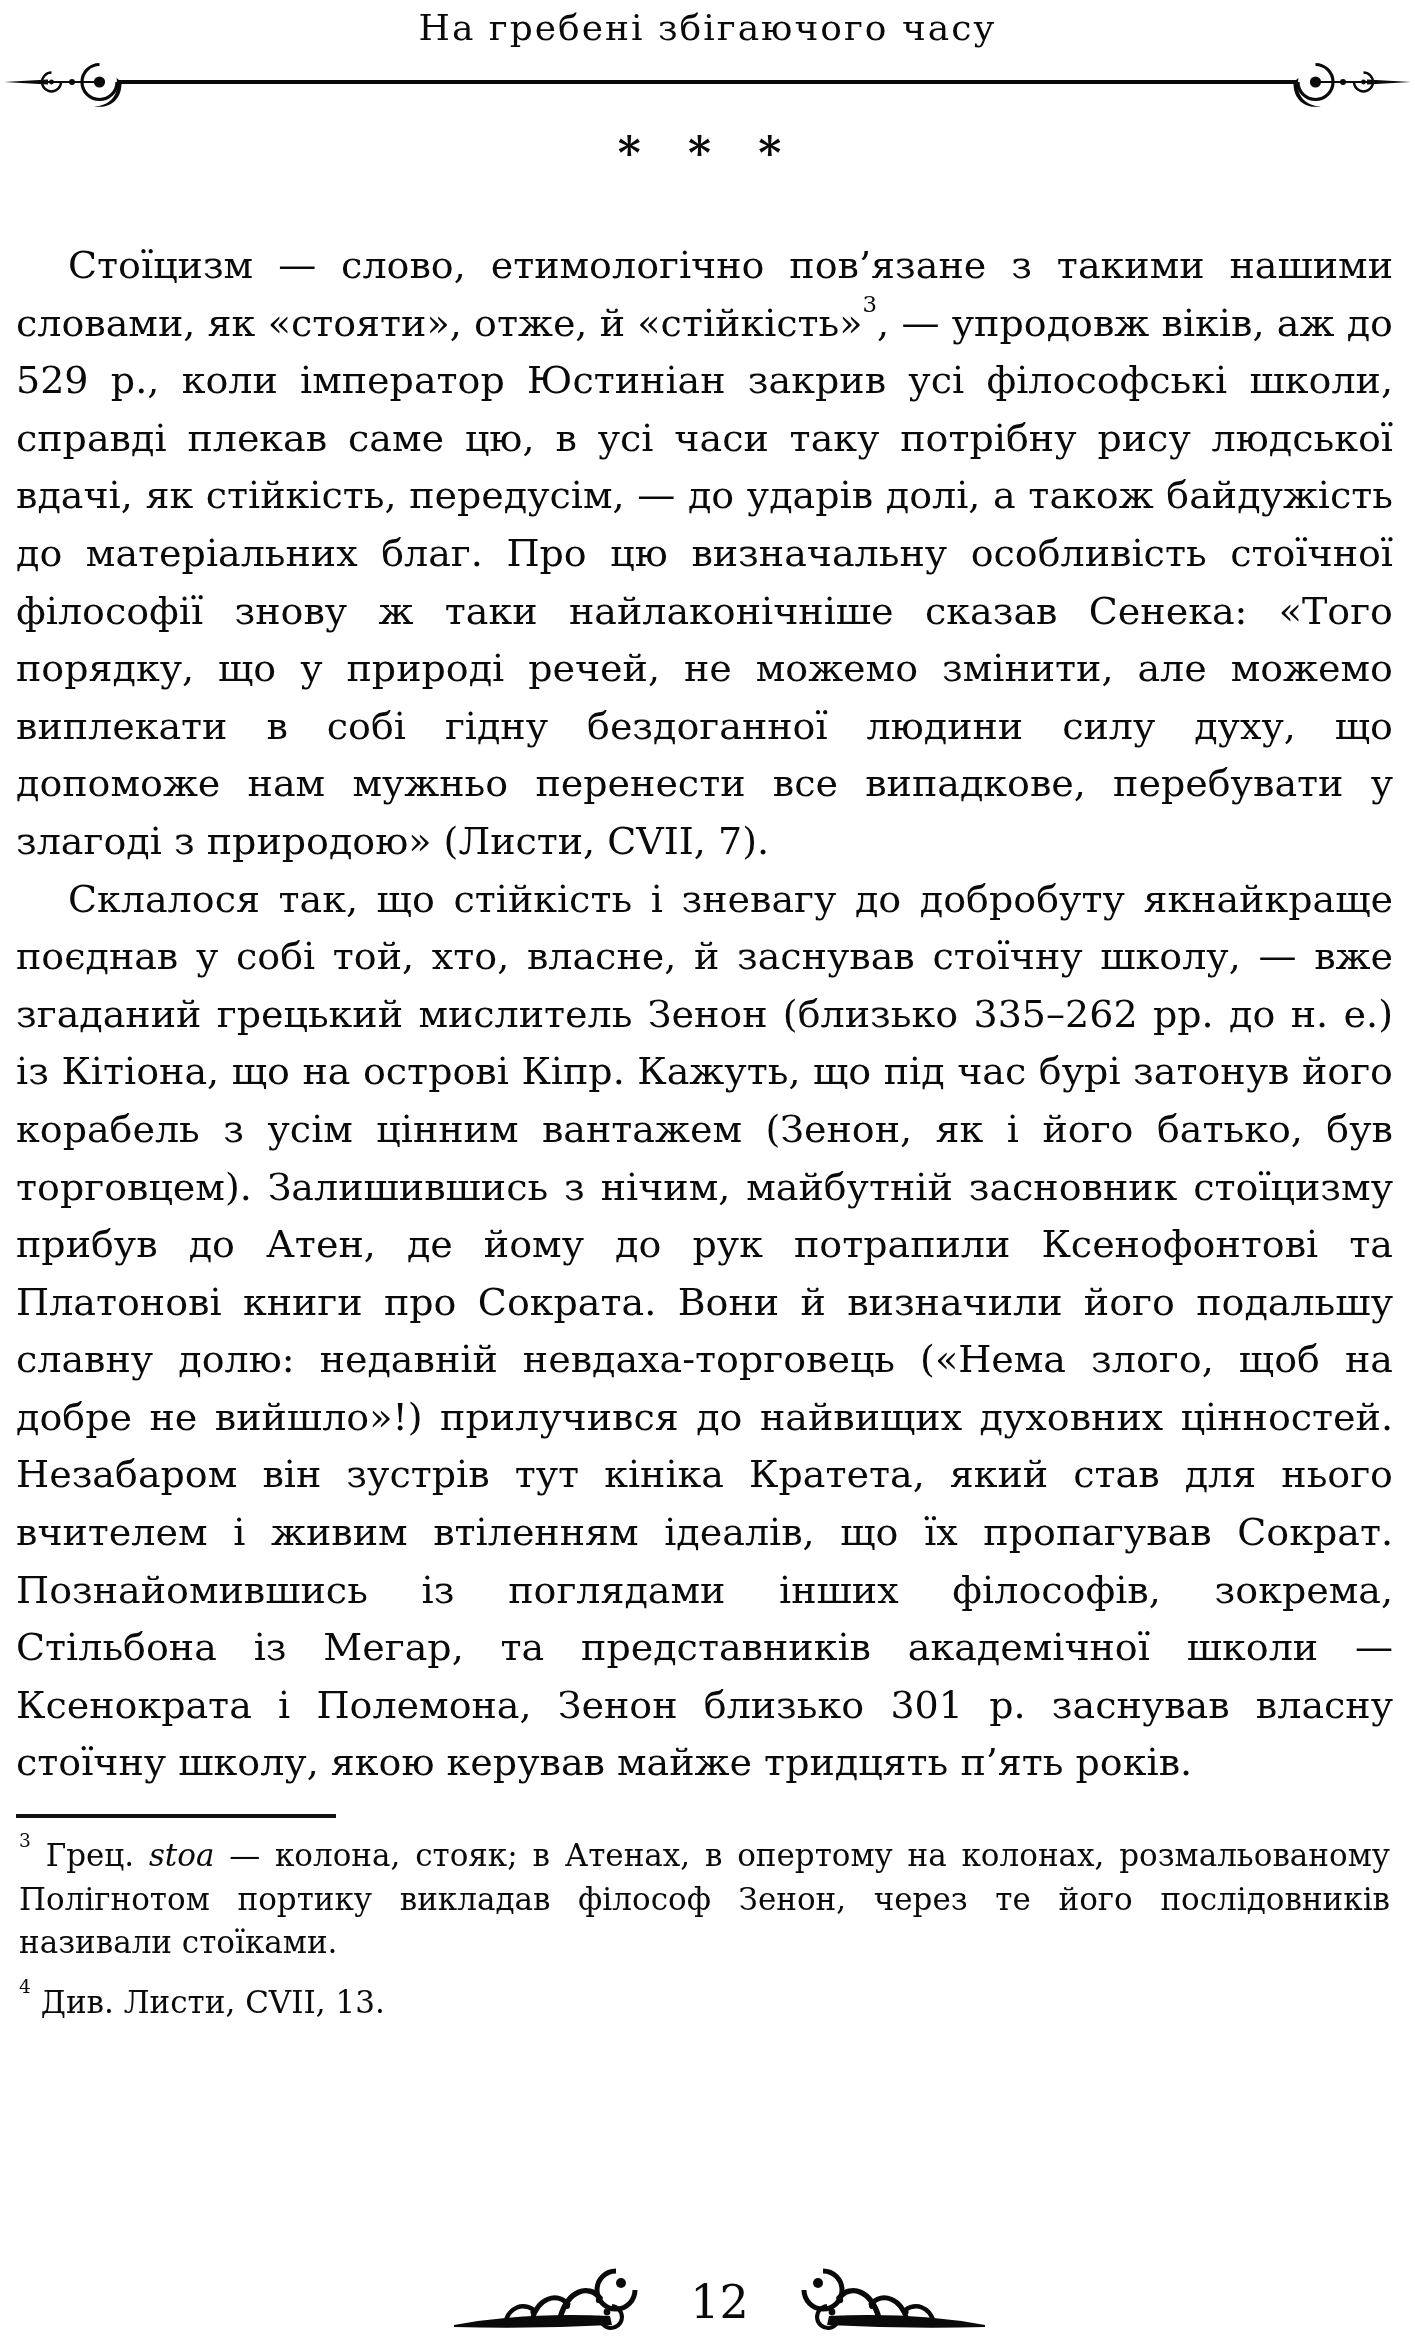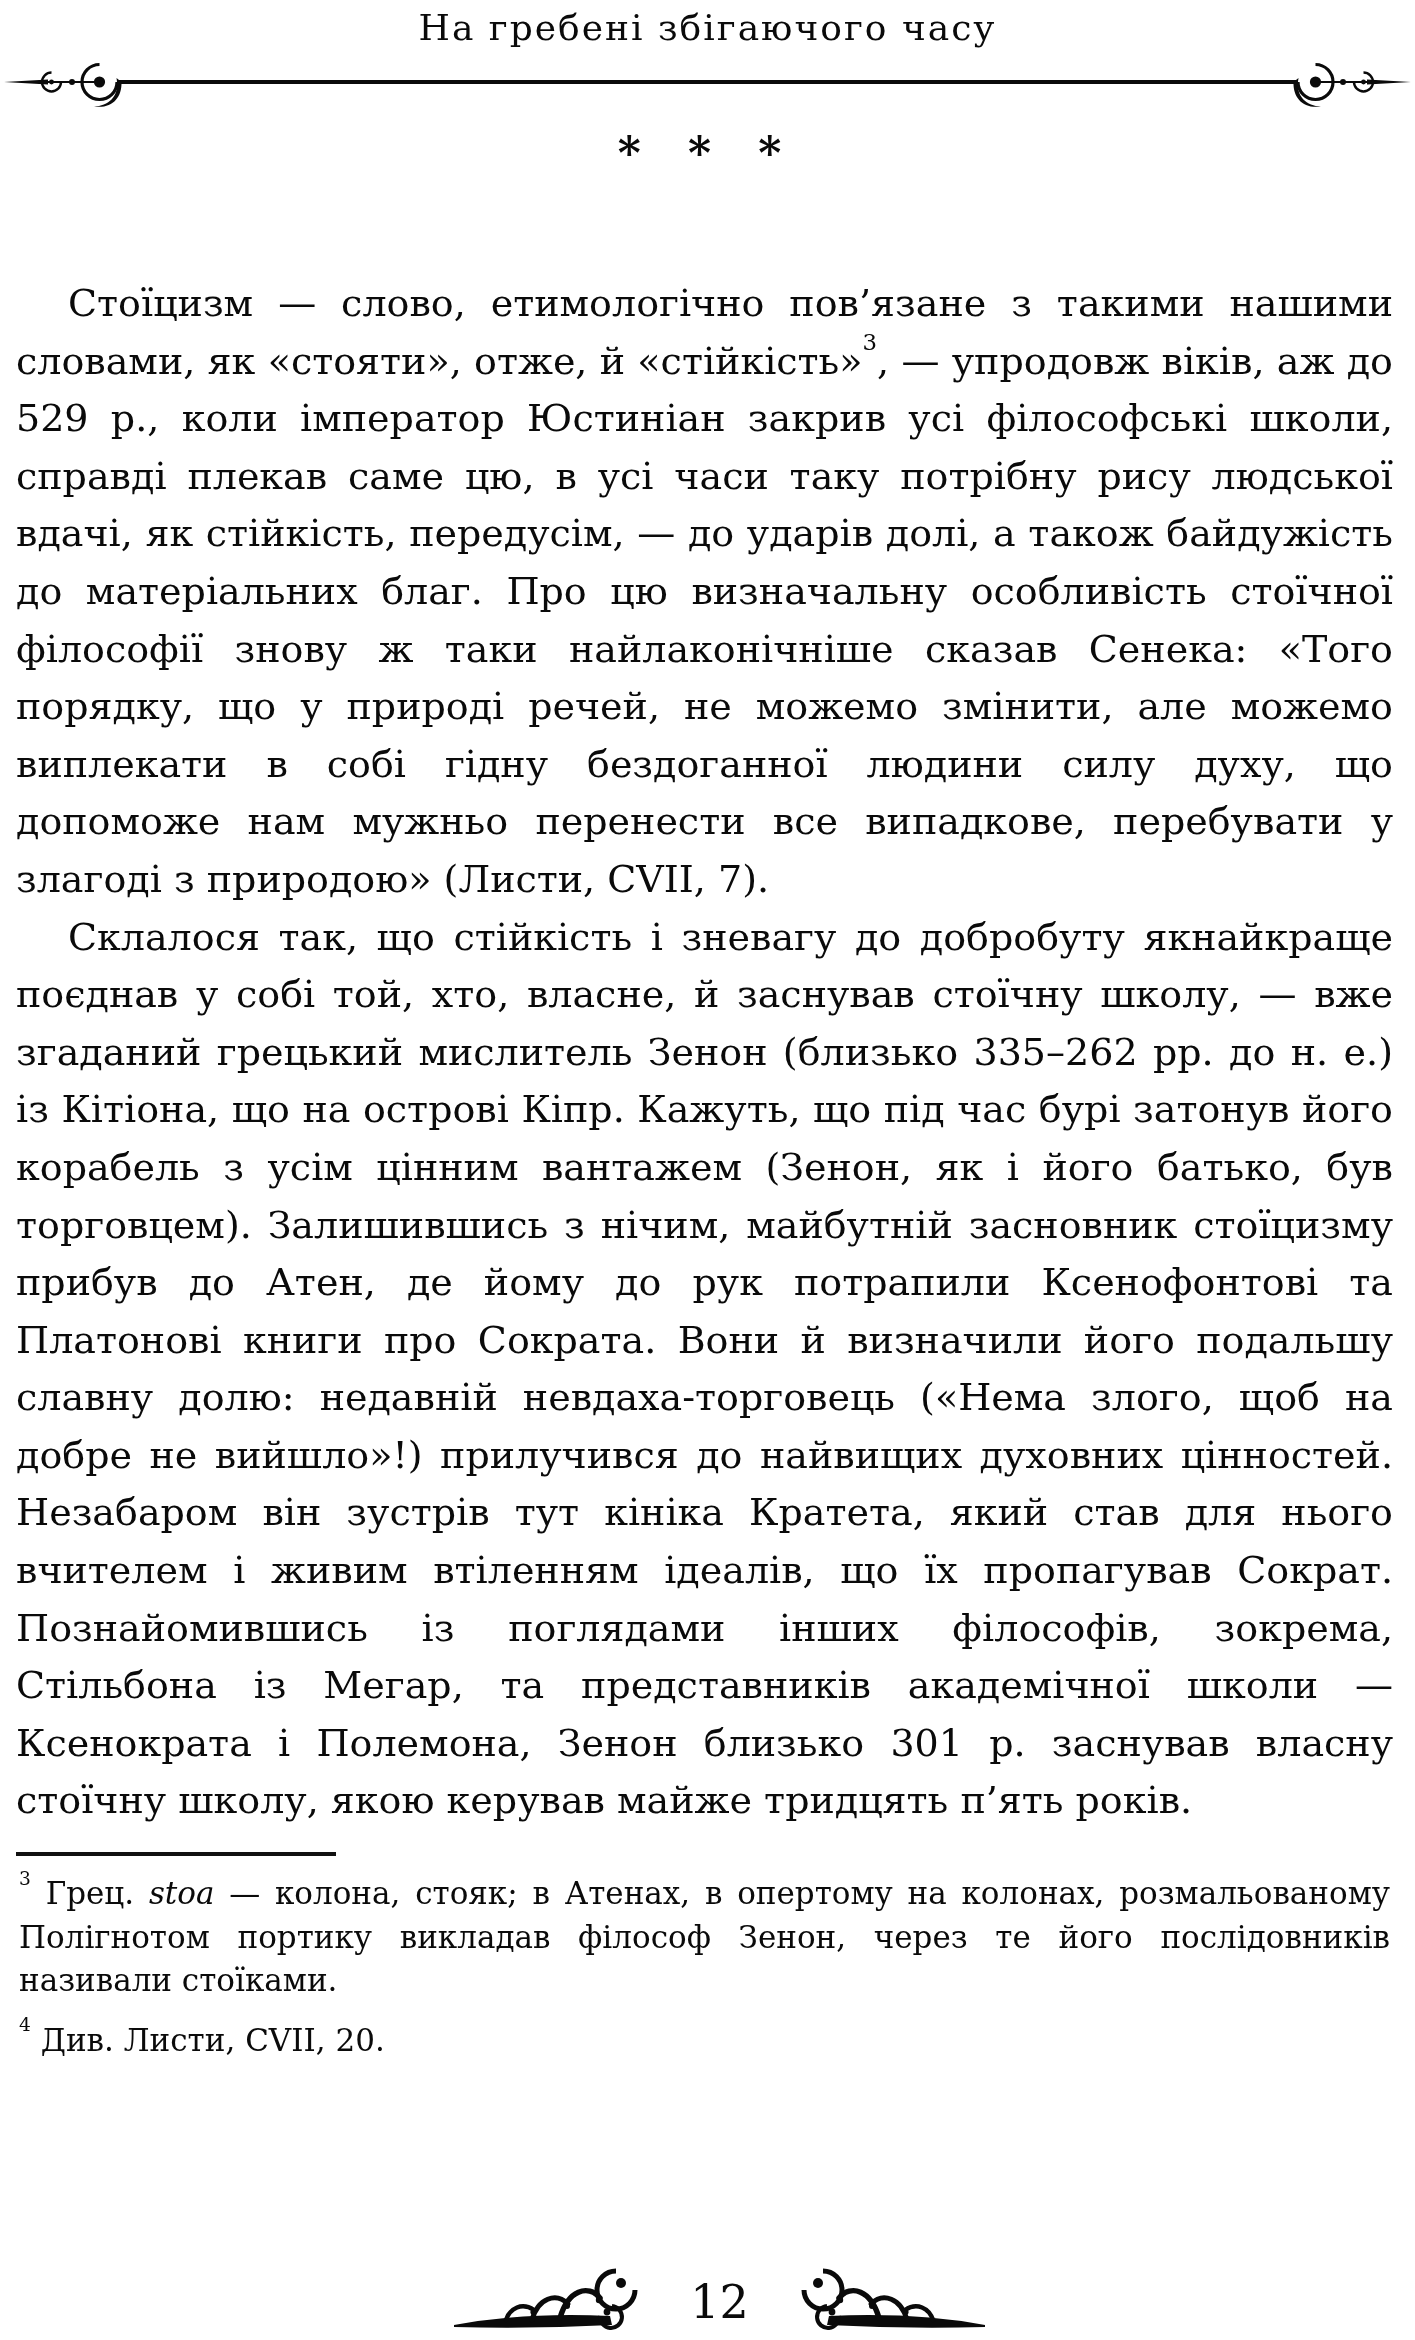--- a/index.html
+++ b/index.html
@@ -27,21 +27,21 @@
   .head-divider { display: block; margin-top: 0px; }
   .section-break {
     margin-top: 14px;
     text-align: center;
     font-size: 44px;
     font-weight: 700;
     letter-spacing: 16px;
     line-height: 52px;
   }
   .body-text {
-    margin: 95px 22px 0 16px;
+    margin: 57px 22px 0 16px;
     font-size: 38px;
     line-height: 57.6px;
     text-align: justify;
   }
   .para { margin: 0; text-indent: 52px; }
   sup.fn-ref, sup.fn-marker {
     font-size: 60%;
     line-height: 0;
     position: relative;
     top: -0.42em;
@@ -106,21 +106,21 @@
 
   <div class="body-text" id="body-paragraphs">
       <p class="para"><span>Стоїцизм — слово, етимологічно пов’язане з такими нашими словами, як «стояти», отже, й «стійкість»</span><sup class="fn-ref">3</sup><span>, — упродовж віків, аж до 529 р., коли імператор Юстиніан закрив усі філософські школи, справді плекав саме цю, в усі часи таку потрібну рису людської вдачі, як стійкість, передусім, — до ударів долі, а також байдужість до матеріальних благ. Про цю визначальну особливість стоїчної філософії знову ж таки найлаконічніше сказав Сенека: «Того порядку, що у природі речей, не можемо змінити, але можемо виплекати в собі гідну бездоганної людини силу духу, що допоможе нам мужньо перенести все випадкове, перебувати у злагоді з природою» (Листи, CVII, 7).</span></p>
       <p class="para"><span>Склалося так, що стійкість і зневагу до добробуту якнайкраще поєднав у собі той, хто, власне, й заснував стоїчну школу, — вже згаданий грецький мислитель Зенон (близько 335–262 рр. до н. е.) із Кітіона, що на острові Кіпр. Кажуть, що під час бурі затонув його корабель з усім цінним вантажем (Зенон, як і його батько, був торговцем). Залишившись з нічим, майбутній засновник стоїцизму прибув до Атен, де йому до рук потрапили Ксенофонтові та Платонові книги про Сократа. Вони й визначили його подальшу славну долю: недавній невдаха-торговець («Нема злого, щоб на добре не вийшло»!) прилучився до найвищих духовних цінностей. Незабаром він зустрів тут кініка Кратета, який став для нього вчителем і живим втіленням ідеалів, що їх пропагував Сократ. Познайомившись із поглядами інших філософів, зокрема, Стільбона із Мегар, та представників академічної школи — Ксенократа і Полемона, Зенон близько 301 р. заснував власну стоїчну школу, якою керував майже тридцять п’ять років.</span></p>
     </div>
 
   <div class="footnote-block">
     <div class="footnote-rule"></div>
     <div id="footnote-list">
         <p class="footnote"><sup class="fn-marker">3</sup> <span>Грец. </span><i>stoa</i><span> — колона, стояк; в Атенах, в опертому на колонах, розмальованому Полігнотом портику викладав філософ Зенон, через те його послідовників називали стоїками.</span></p>
-        <p class="footnote"><sup class="fn-marker">4</sup> <span>Див. Листи, CVII, 20.</span></p>
+        <p class="footnote"><sup class="fn-marker">4</sup> <span>Див. Листи, CVII, 13.</span></p>
       </div>
   </div>
 
   <div class="page-footer">
     <svg class="flourish" width="200" height="64" viewBox="0 0 200 64" aria-hidden="true">
       <g id="flourish-g" fill="#0a0a0a" stroke="#0a0a0a">
         <path d="M0,57 Q70,44 156,48 L158,57 Q80,61 0,59 Z" stroke="none"></path>
         <path d="M52,52 C56,40 68,34 80,42" fill="none" stroke-width="4.5" stroke-linecap="round"></path>
         <circle cx="79" cy="44" r="2.6" stroke="none"></circle>
         <path d="M78,52 C84,30 102,24 114,36" fill="none" stroke-width="5" stroke-linecap="round"></path>

